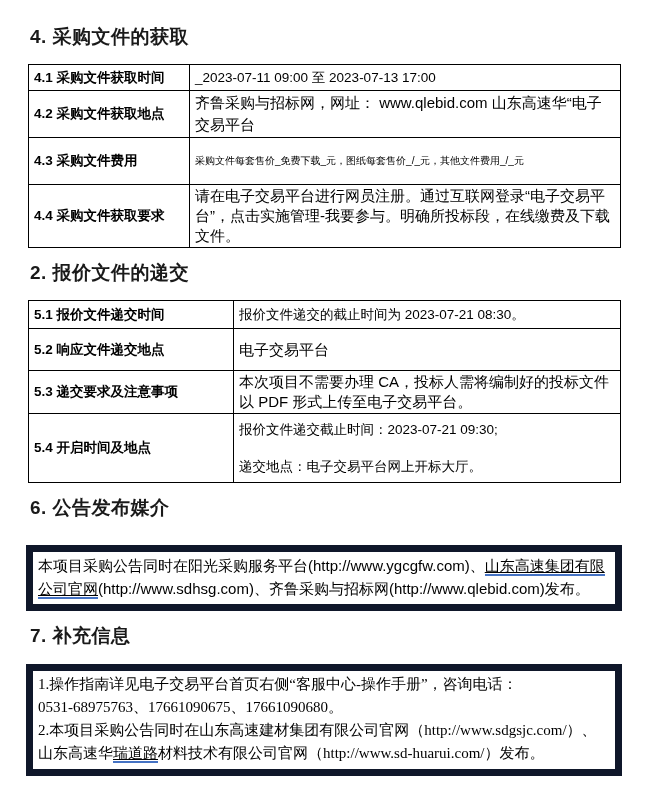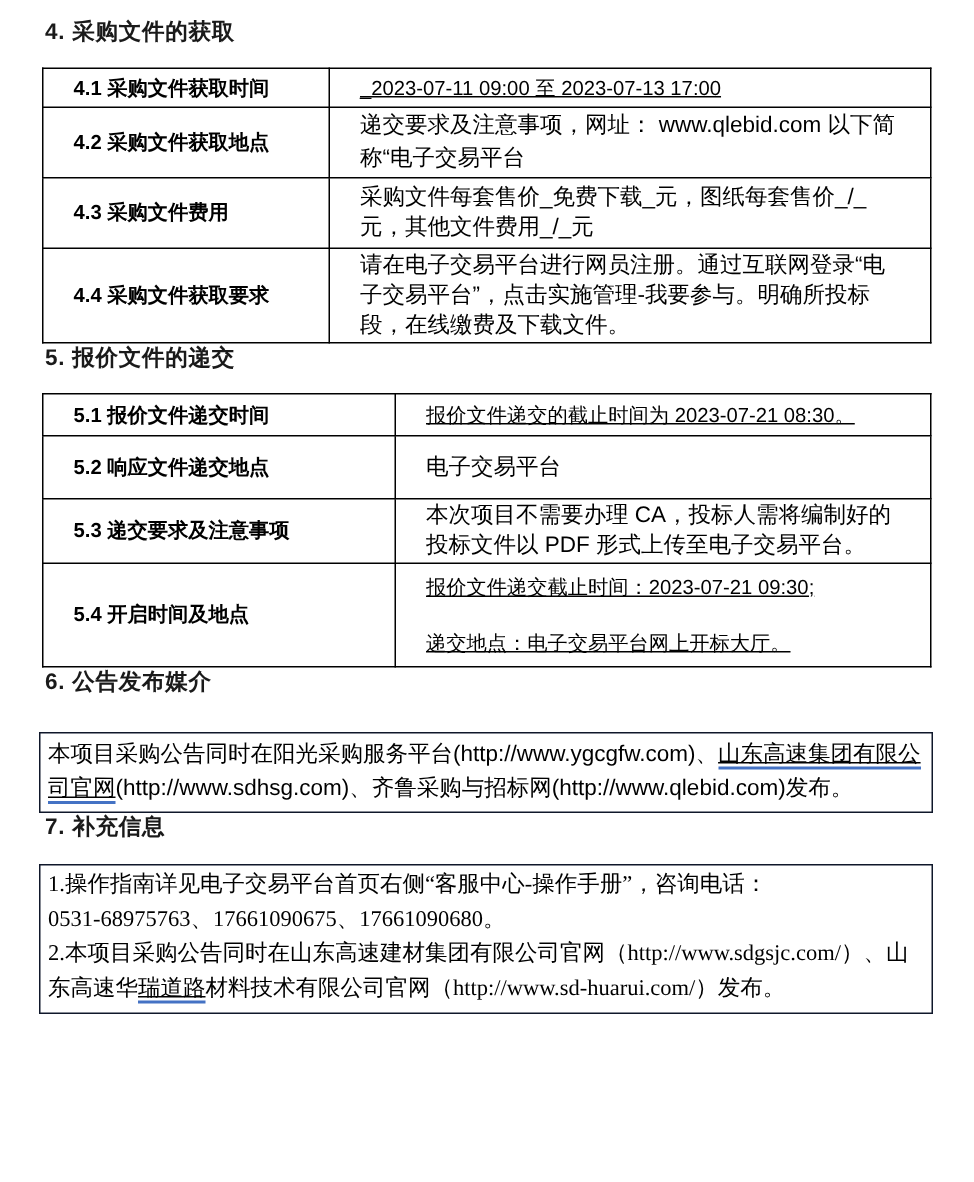--- a/index.html
+++ b/index.html
@@ -7,65 +7,65 @@
     position:relative;
     width:649px;height:788px;
     background:#ffffff;
     color:#000;
     font-family:"Liberation Sans",sans-serif;
     box-sizing:border-box;
     padding:12px 27px 0 28px;
     overflow:hidden;
   }
   h2.sec-heading{
-    font-size:15px;
+    font-size:19px;
     font-weight:bold;
     color:#1a1a1a;
-    margin:0 0 0 2px;
+    margin:12px 0 0 2px;
     letter-spacing:0.5px;
   }
   .h4{margin-top:2px;}
   .h5{margin-top:27px;}
   .h6{margin-top:22px;}
   .h7{margin-top:38px;}
   table.doc-table{
     border-collapse:collapse;
     width:593px;
     margin-top:14px;
     table-layout:fixed;
   }
   table.doc-table td{
     border:1px solid #000;
-    padding:1px 20px;
+    padding:1px 5px;
     vertical-align:middle;
     line-height:20px;
     word-break:break-all;
   }
   td.lbl{
     font-weight:bold;
     font-size:13.5px;
   }
   td.val{font-size:15px;}
   .t4 td.lbl{width:150px;}
   .t5 td.lbl{width:194px;}
   .t5{margin-top:16px;}
   tr.r-41{height:26px;}
   tr.r-42{height:44px;margin-left:34px;}
   tr.r-43{height:47px;}
   tr.r-44{height:61px;}
   tr.r-51{height:28px;}
   tr.r-52{height:42px;}
   tr.r-53{height:43px;}
   tr.r-54{height:69px;}
-  td.val-sm{font-size:15px;line-height:19px;}
-  td.val-md{font-size:13.5px;line-height:19px;text-decoration:underline;}
+  td.val-sm{font-size:10px;line-height:19px;}
+  td.val-md{font-size:13.5px;line-height:19px;}
   .val p{margin:0;}
   .val p + p{margin-top:17px;}
   .note-box{
-    border:1px solid #0f172a;
+    border:7px solid #0f172a;
     width:596px;
     box-sizing:border-box;
     margin-top:24px;
     margin-left:-2px;
     padding:2px 5px 4px 5px;
     font-size:15px;
     line-height:23px;
     word-break:break-all;
   }
   .box7{margin-top:15px;min-height:99px;font-family:Liberation Serif, serif;}
@@ -84,34 +84,34 @@
   <h2 class="sec-heading h4">4.  采购文件的获取</h2>
 
   <table class="doc-table t4">
     <tbody>
       <tr class="r-41">
         <td class="lbl">4.1 采购文件获取时间</td>
         <td class="val val-md">_2023-07-11 09:00 至 2023-07-13 17:00</td>
       </tr>
       <tr class="r-42">
         <td class="lbl">4.2 采购文件获取地点</td>
-        <td class="val" style="line-height:22px;">递交要求及注意事项，网址： www.qlebid.com 以下简称“电子交易平台</td>
+        <td class="val" style="line-height:22px;">齐鲁采购与招标网，网址： www.qlebid.com 山东高速华“电子交易平台</td>
       </tr>
       <tr class="r-43">
         <td class="lbl">4.3 采购文件费用</td>
         <td class="val val-sm">采购文件每套售价_免费下载_元，图纸每套售价_/_元，其他文件费用_/_元</td>
       </tr>
       <tr class="r-44">
         <td class="lbl">4.4 采购文件获取要求</td>
         <td class="val">请在电子交易平台进行网员注册。通过互联网登录“电子交易平台”，点击实施管理-我要参与。明确所投标段，在线缴费及下载文件。</td>
       </tr>
     </tbody>
   </table>
 
-  <h2 class="sec-heading h5">5.  报价文件的递交</h2>
+  <h2 class="sec-heading h5">2.  报价文件的递交</h2>
 
   <table class="doc-table t5">
     <tbody>
       <tr class="r-51">
         <td class="lbl">5.1 报价文件递交时间</td>
         <td class="val val-md">报价文件递交的截止时间为 2023-07-21 08:30。</td>
       </tr>
       <tr class="r-52">
         <td class="lbl">5.2  响应文件递交地点</td>
         <td class="val">电子交易平台</td>

